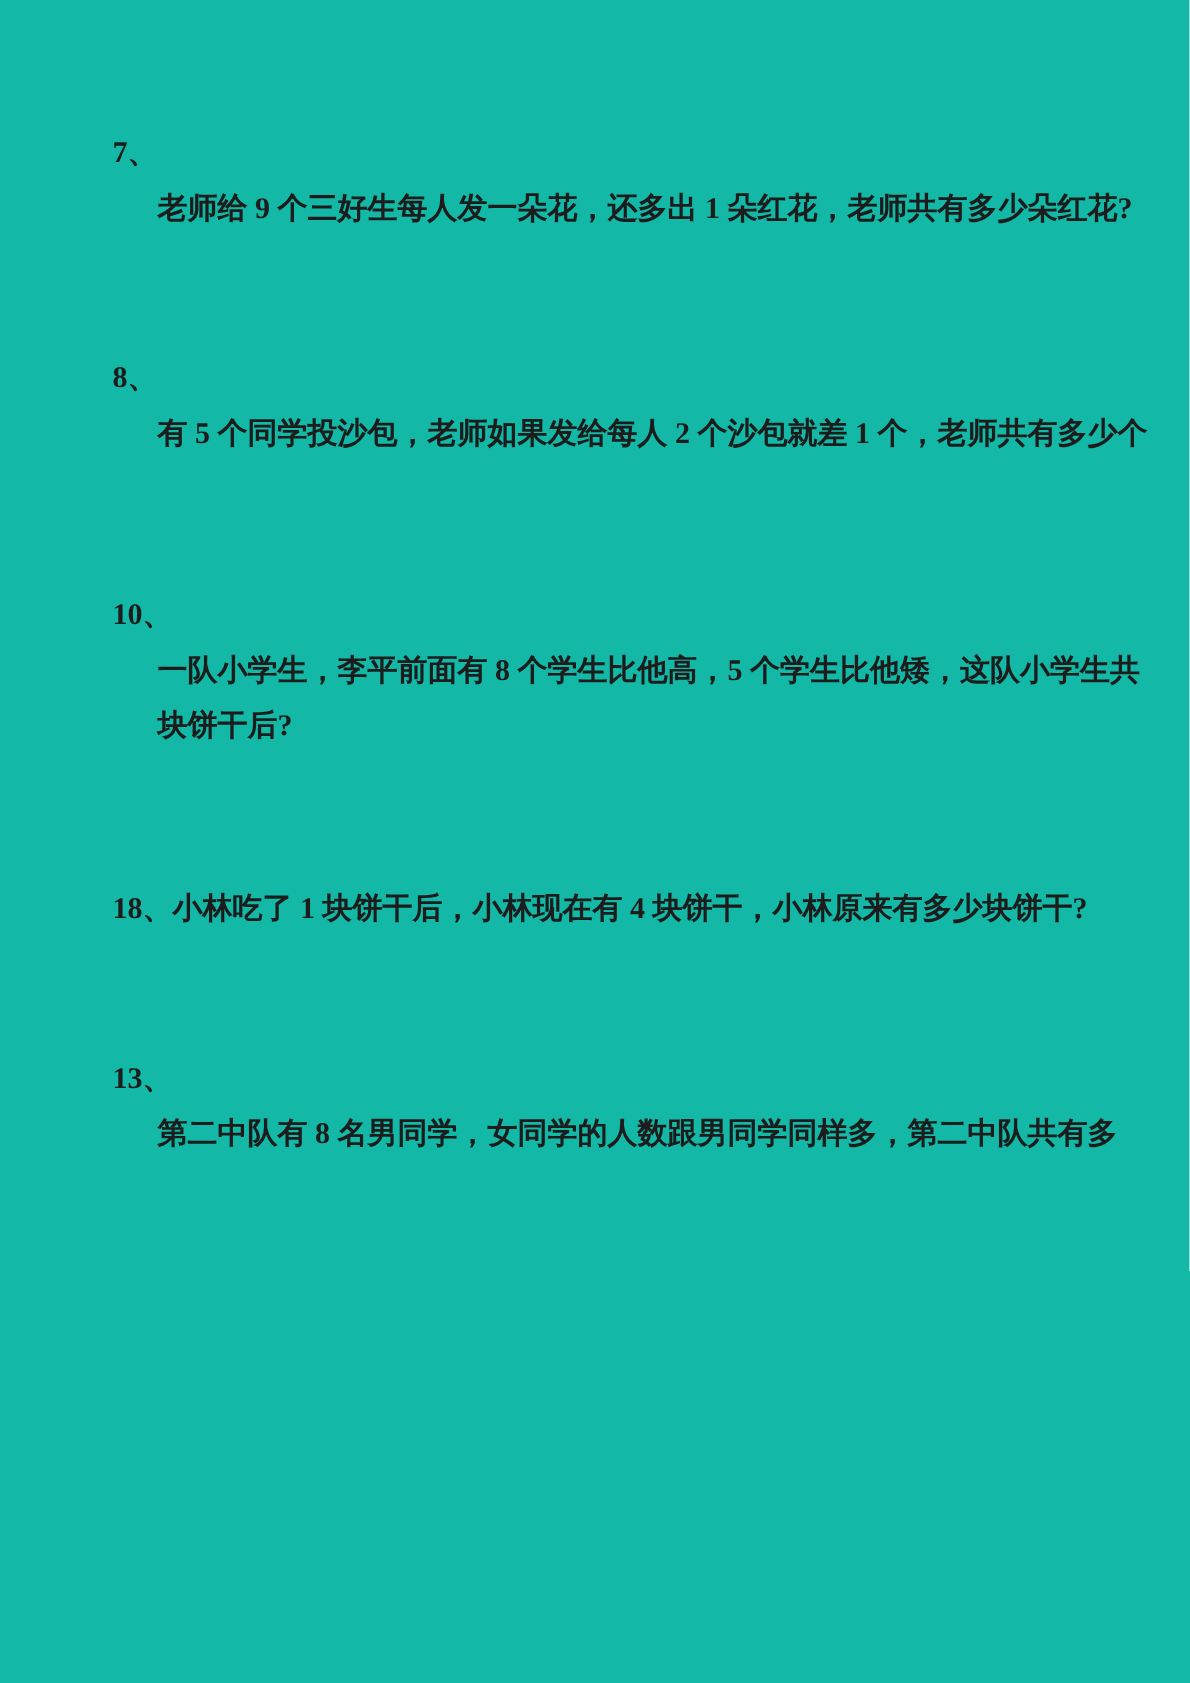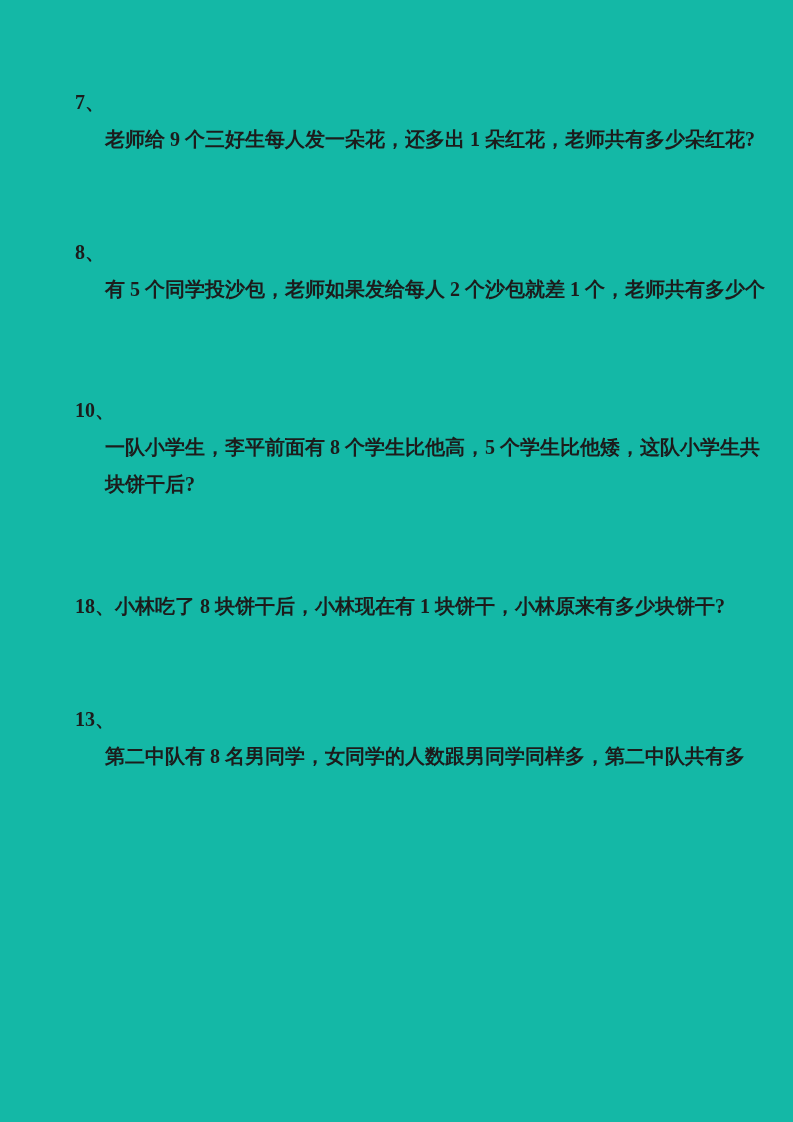--- a/index.html
+++ b/index.html
@@ -48,19 +48,19 @@
 <div class="page">
   <div class="content">
 
     <p class="q mb-a"><span class="qlabel">7、</span><span class="qline first">老师给 9 个三好生每人发一朵花，还多出 1 朵红花，老师共有多少朵红花?</span></p>
 
     <p class="q mb-b"><span class="qlabel">8、</span><span class="qline first">有 5 个同学投沙包，老师如果发给每人 2 个沙包就差 1 个，老师共有多少个</span></p>
 
 
     <p class="q mb-c"><span class="qlabel">10、</span><span class="qline first">一队小学生，李平前面有 8 个学生比他高，5 个学生比他矮，这队小学生共</span><span class="qline wrap">块饼干后?</span></p>
 
-    <p class="q mb-a"><span class="qlabel">18、</span><span class="qline first">小林吃了 8 块饼干后，小林现在有 1 块饼干，小林原来有多少块饼干?</span></p>
+    <p class="q mb-a"><span class="qlabel">18、</span><span class="qline first">小林吃了 1 块饼干后，小林现在有 4 块饼干，小林原来有多少块饼干?</span></p>
 
 
     <p class="q mb-0"><span class="qlabel">13、</span><span class="qline first">第二中队有 8 名男同学，女同学的人数跟男同学同样多，第二中队共有多</span></p>
 
   </div>
 </div>
 
 </body></html>

